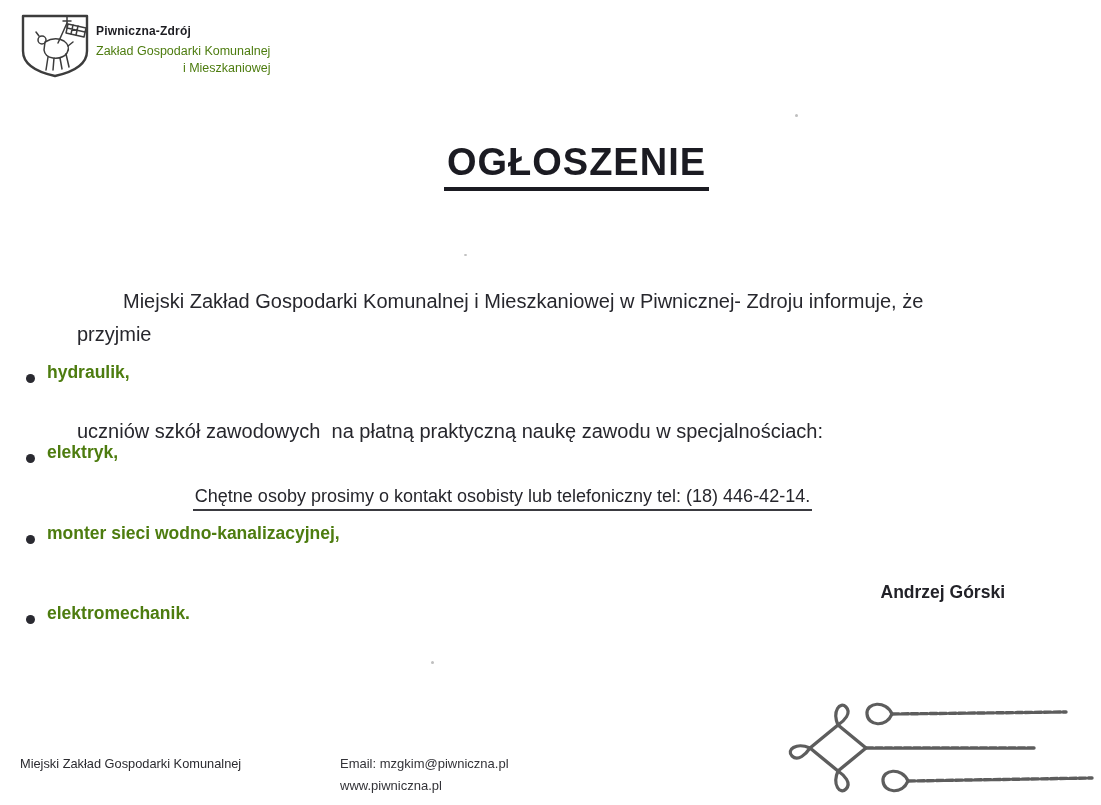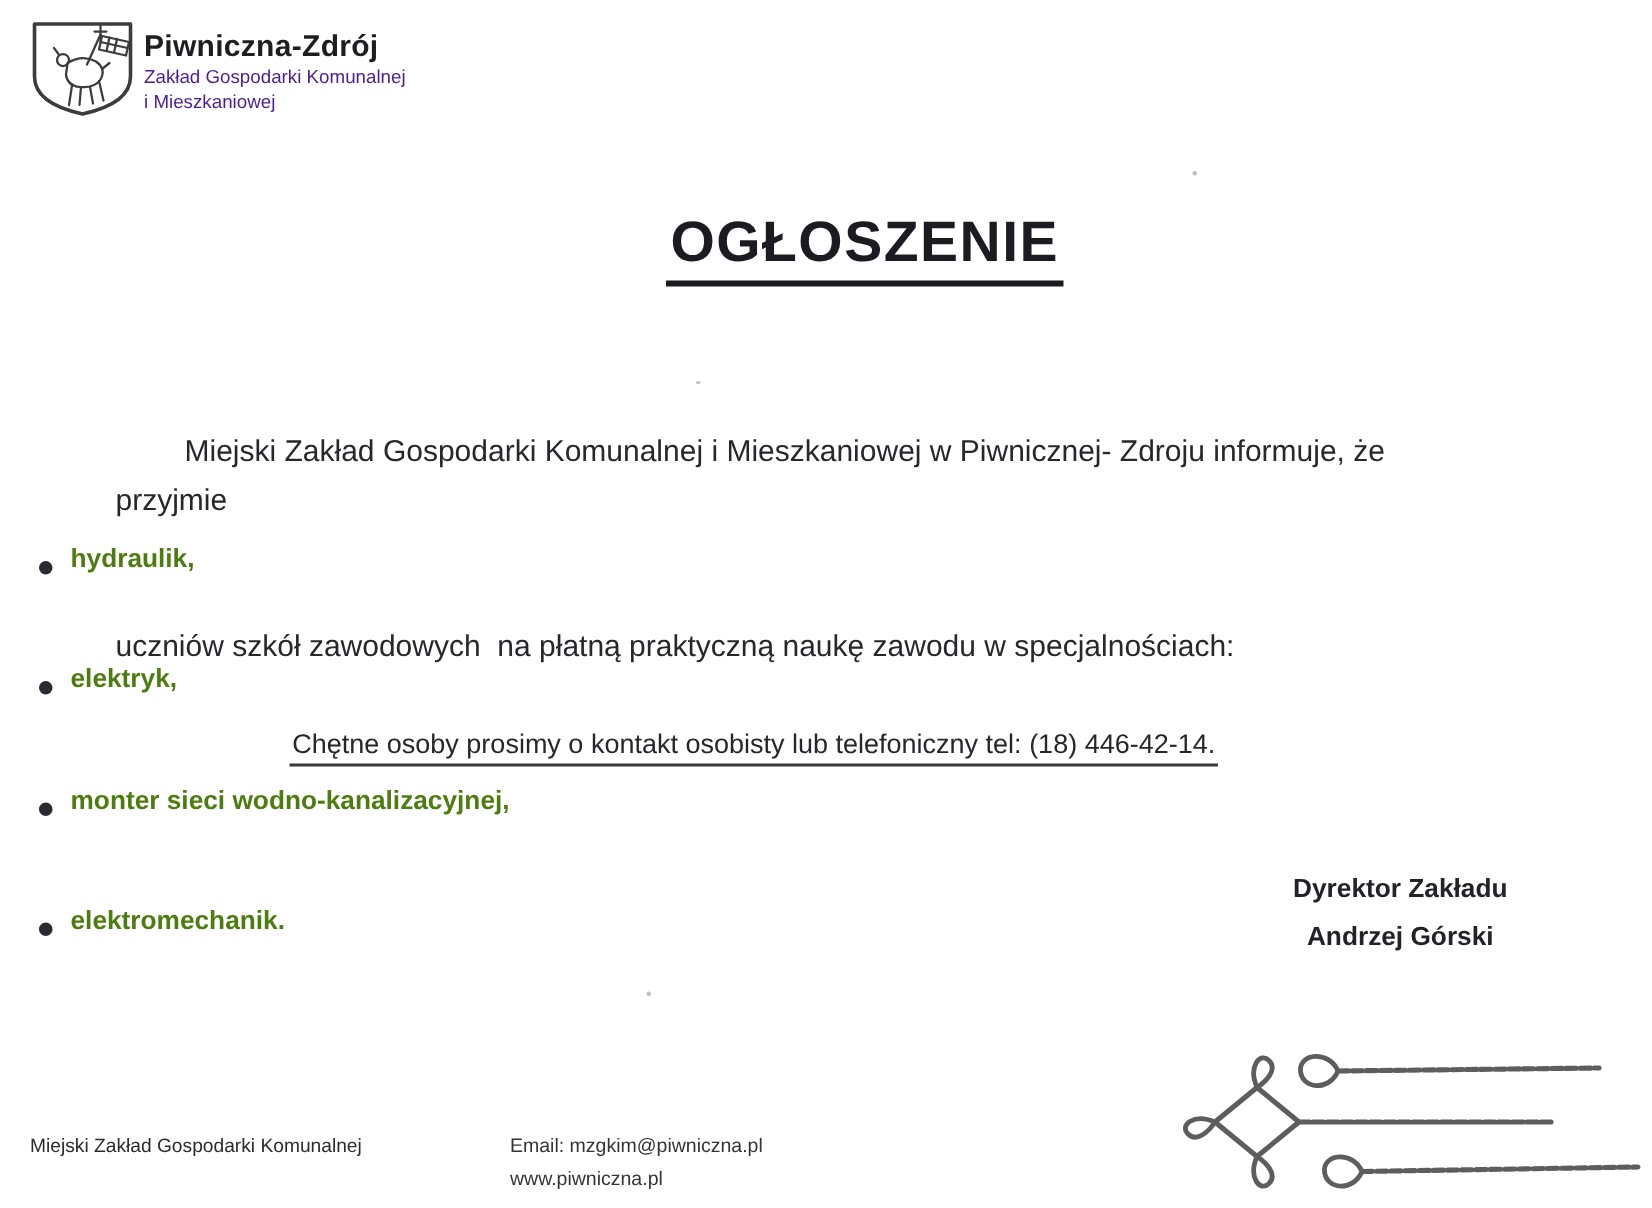--- a/index.html
+++ b/index.html
@@ -6,22 +6,22 @@
   body{
     width:1101px;height:805px;position:relative;background:#ffffff;
     font-family:"Liberation Sans","DejaVu Sans",sans-serif;
     color:#26262c;overflow:hidden;
   }
   .abs{position:absolute;}
 
   
   .logo{left:20px;top:13px;width:70px;height:66px;}
   .org{left:96px;top:20px;}
-  .org-name{font-size:20px;font-weight:bold;letter-spacing:.2px;color:#1d1d22;line-height:22px;}
-  .org-sub{font-size:12.5px;line-height:16px;color:#4c1d95;margin-top:1px;}
+  .org-name{font-size:12px;font-weight:bold;letter-spacing:.2px;color:#1d1d22;line-height:22px;}
+  .org-sub{font-size:12.5px;line-height:16px;color:#4d7c0f;margin-top:1px;text-align:right;}
 
   
   .title{left:0;top:141px;width:100%;text-align:center;padding-left:26px;}
   .title-text{
     display:inline-block;font-size:38px;font-weight:bold;letter-spacing:1px;
     color:#1b1b22;border-bottom:4px solid #1b1b22;padding:0 3px 3px 3px;
   }
 
   
   .intro{left:77px;top:220px;width:915px;font-size:20px;line-height:32.5px;white-space:pre-wrap;color:#27272d;}
@@ -107,21 +107,20 @@
       <span class="dot"></span>
       <span>elektromechanik.</span>
     </li>
   </ul>
 
   <div class="abs contact">
     <span class="contact-text">Chętne osoby prosimy o kontakt osobisty lub telefoniczny tel: (18) 446-42-14.</span>
   </div>
 
   <div class="abs signature">
-    <div>Dyrektor Zakładu</div>
     <div>Andrzej Górski</div>
   </div>
 
   <div class="abs f-left">
     <div class="b">Miejski Zakład Gospodarki Komunalnej</div>
     
     
     
   </div>
 

